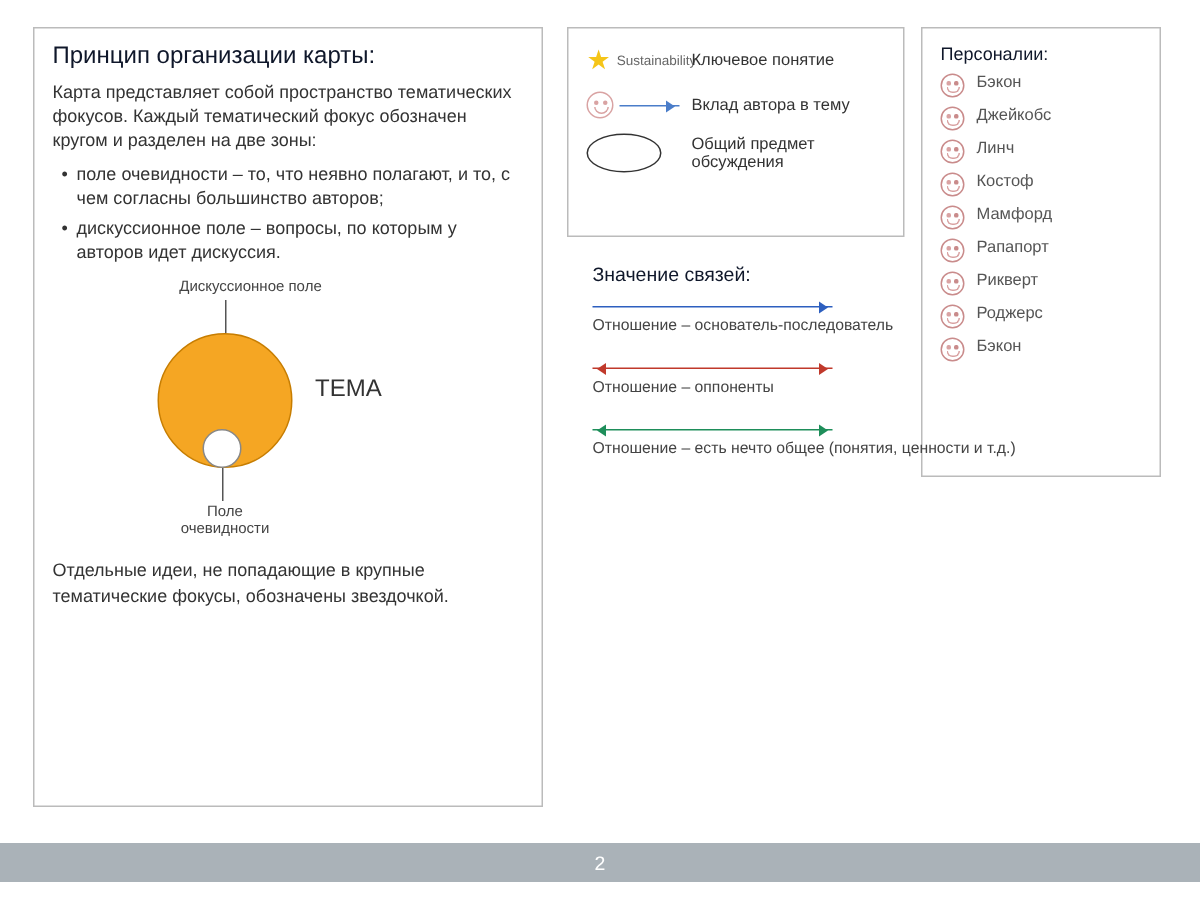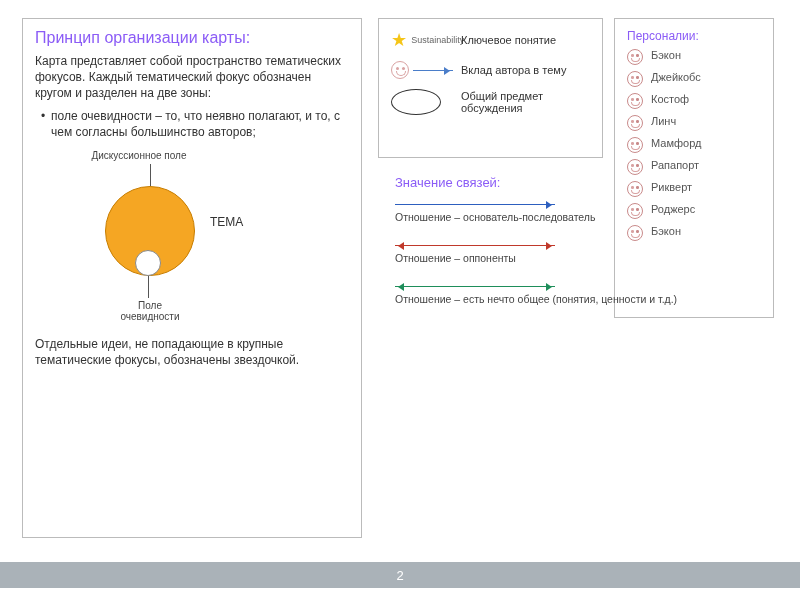--- a/index.html
+++ b/index.html
@@ -1,29 +1,29 @@
 <!DOCTYPE html>
 <html><head>
 <meta charset="utf-8">
 <style>
   *{box-sizing:border-box;margin:0;padding:0}
   body{width:800px;height:600px;background:#fff;font-family:Arial,sans-serif;color:#333;position:relative;overflow:hidden}
   .panel{position:absolute;border:1px solid #bbb;padding:10px 12px}
-  .title{font-size:16px;color:#8b5cf6;margin-bottom:6px}
+  .title{font-size:16px;color:#0f172a;margin-bottom:6px}
   
   #left{left:22px;top:18px;width:340px;height:520px;border:1px solid #bbb}
   #left .intro{font-size:12px;line-height:1.35;margin-bottom:6px}
   #left ul{list-style:none;margin-left:6px}
   #left li{font-size:12px;line-height:1.35;position:relative;padding-left:10px;margin-bottom:4px}
   #left li:before{content:"•";position:absolute;left:0;top:0}
   .diagram-area{position:relative;height:180px;margin-top:10px}
   .d-label{position:absolute;font-size:10px;color:#444;text-align:center}
   .big-circle{position:absolute;width:90px;height:90px;border-radius:50%;background:#f5a623;border:1px solid #c77d00}
   .small-circle{position:absolute;width:26px;height:26px;border-radius:50%;background:#fff;border:1px solid #888}
-  .theme{position:absolute;font-size:12px}
+  .theme{position:absolute;font-size:16px}
   .sub{font-size:12px;line-height:1.35;margin-top:6px}
   
   #legend{left:378px;top:18px;width:225px;height:140px}
   .lg-row{display:flex;align-items:center;margin-bottom:10px}
   .lg-ic{width:70px;display:flex;align-items:center}
   .lg-txt{font-size:11px;flex:1}
   .star{color:#f5c518;font-size:18px;margin-right:4px}
   .sust{font-size:9px;color:#666}
   .face{width:18px;height:18px;border:1.5px solid #d9a3a3;border-radius:50%;position:relative;flex:0 0 18px}
   .face:before{content:"";position:absolute;width:3px;height:3px;background:#d9a3a3;border-radius:50%;top:5px;left:4px;box-shadow:6px 0 #d9a3a3}
@@ -57,23 +57,24 @@
   .diag-arrow{position:absolute;background:#555}
 </style>
 </head>
 <body>
 
 <div id="left" class="panel">
   <div class="title">Принцип организации карты:</div>
   <div class="intro">Карта представляет собой пространство тематических фокусов. Каждый тематический фокус обозначен кругом и разделен на две зоны:</div>
   <ul>
     <li>поле очевидности – то, что неявно полагают, и то, с чем согласны большинство авторов;</li>
+    <li>дискуссионное поле – вопросы, по которым у авторов идет дискуссия.</li>
   </ul>
   <div class="diagram-area">
-    <div class="d-label" style="left:44px;top:0;width:120px">Дискуссионное поле</div>
+    <div class="d-label" style="left:72px;top:0;width:120px">Дискуссионное поле</div>
     <div class="diag-arrow" style="left:115px;top:14px;width:1px;height:22px"></div>
     <div class="big-circle" style="left:70px;top:36px"></div>
     <div class="small-circle" style="left:100px;top:100px"></div>
     <div class="theme" style="left:175px;top:65px;width:50px">ТЕМА</div>
     <div class="diag-arrow" style="left:113px;top:126px;width:1px;height:22px"></div>
     <div class="d-label" style="left:75px;top:150px;width:80px">Поле очевидности</div>
   </div>
   <div class="sub">Отдельные идеи, не попадающие в крупные тематические фокусы, обозначены звездочкой.</div>
 </div>
 
@@ -106,25 +107,25 @@
       <div class="pr-row">
         <span class="face"></span>
         <span class="pr-name">Бэкон</span>
       </div>
       <div class="pr-row">
         <span class="face"></span>
         <span class="pr-name">Джейкобс</span>
       </div>
       <div class="pr-row">
         <span class="face"></span>
-        <span class="pr-name">Костоф</span>
+        <span class="pr-name">Линч</span>
       </div>
       <div class="pr-row">
         <span class="face"></span>
-        <span class="pr-name">Линч</span>
+        <span class="pr-name">Костоф</span>
       </div>
       <div class="pr-row">
         <span class="face"></span>
         <span class="pr-name">Мамфорд</span>
       </div>
       <div class="pr-row">
         <span class="face"></span>
         <span class="pr-name">Рапапорт</span>
       </div>
       <div class="pr-row">

